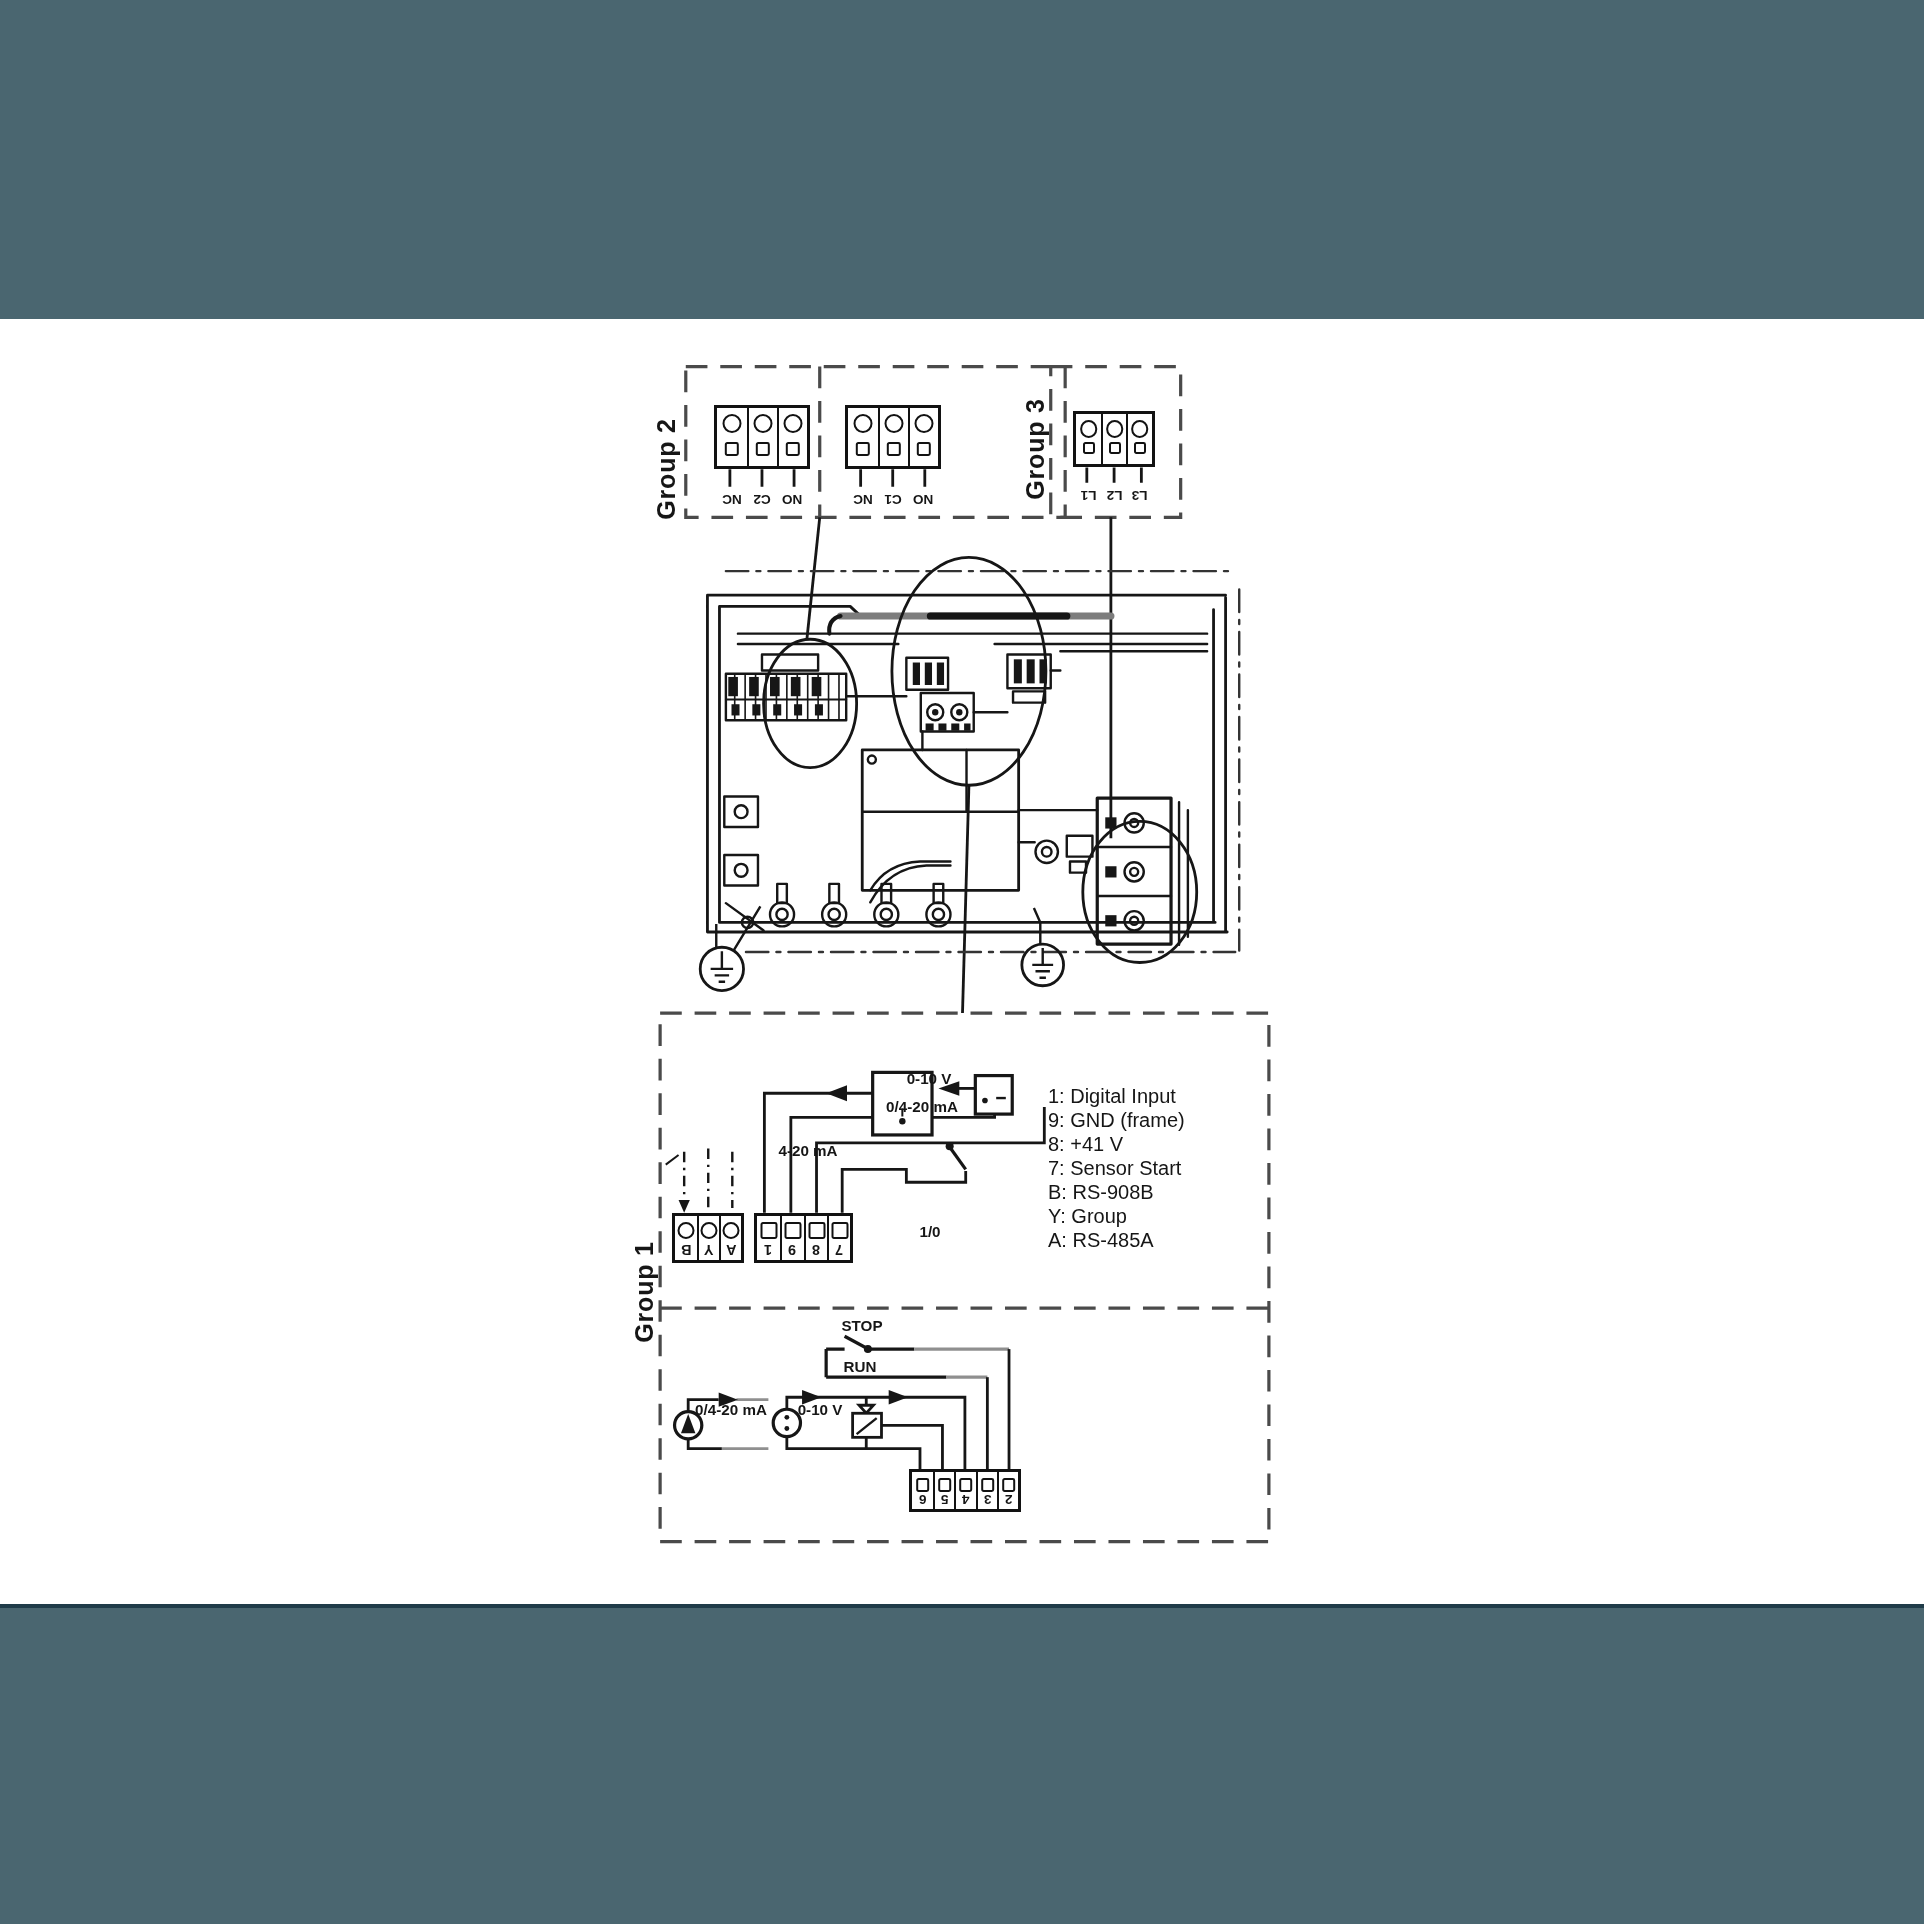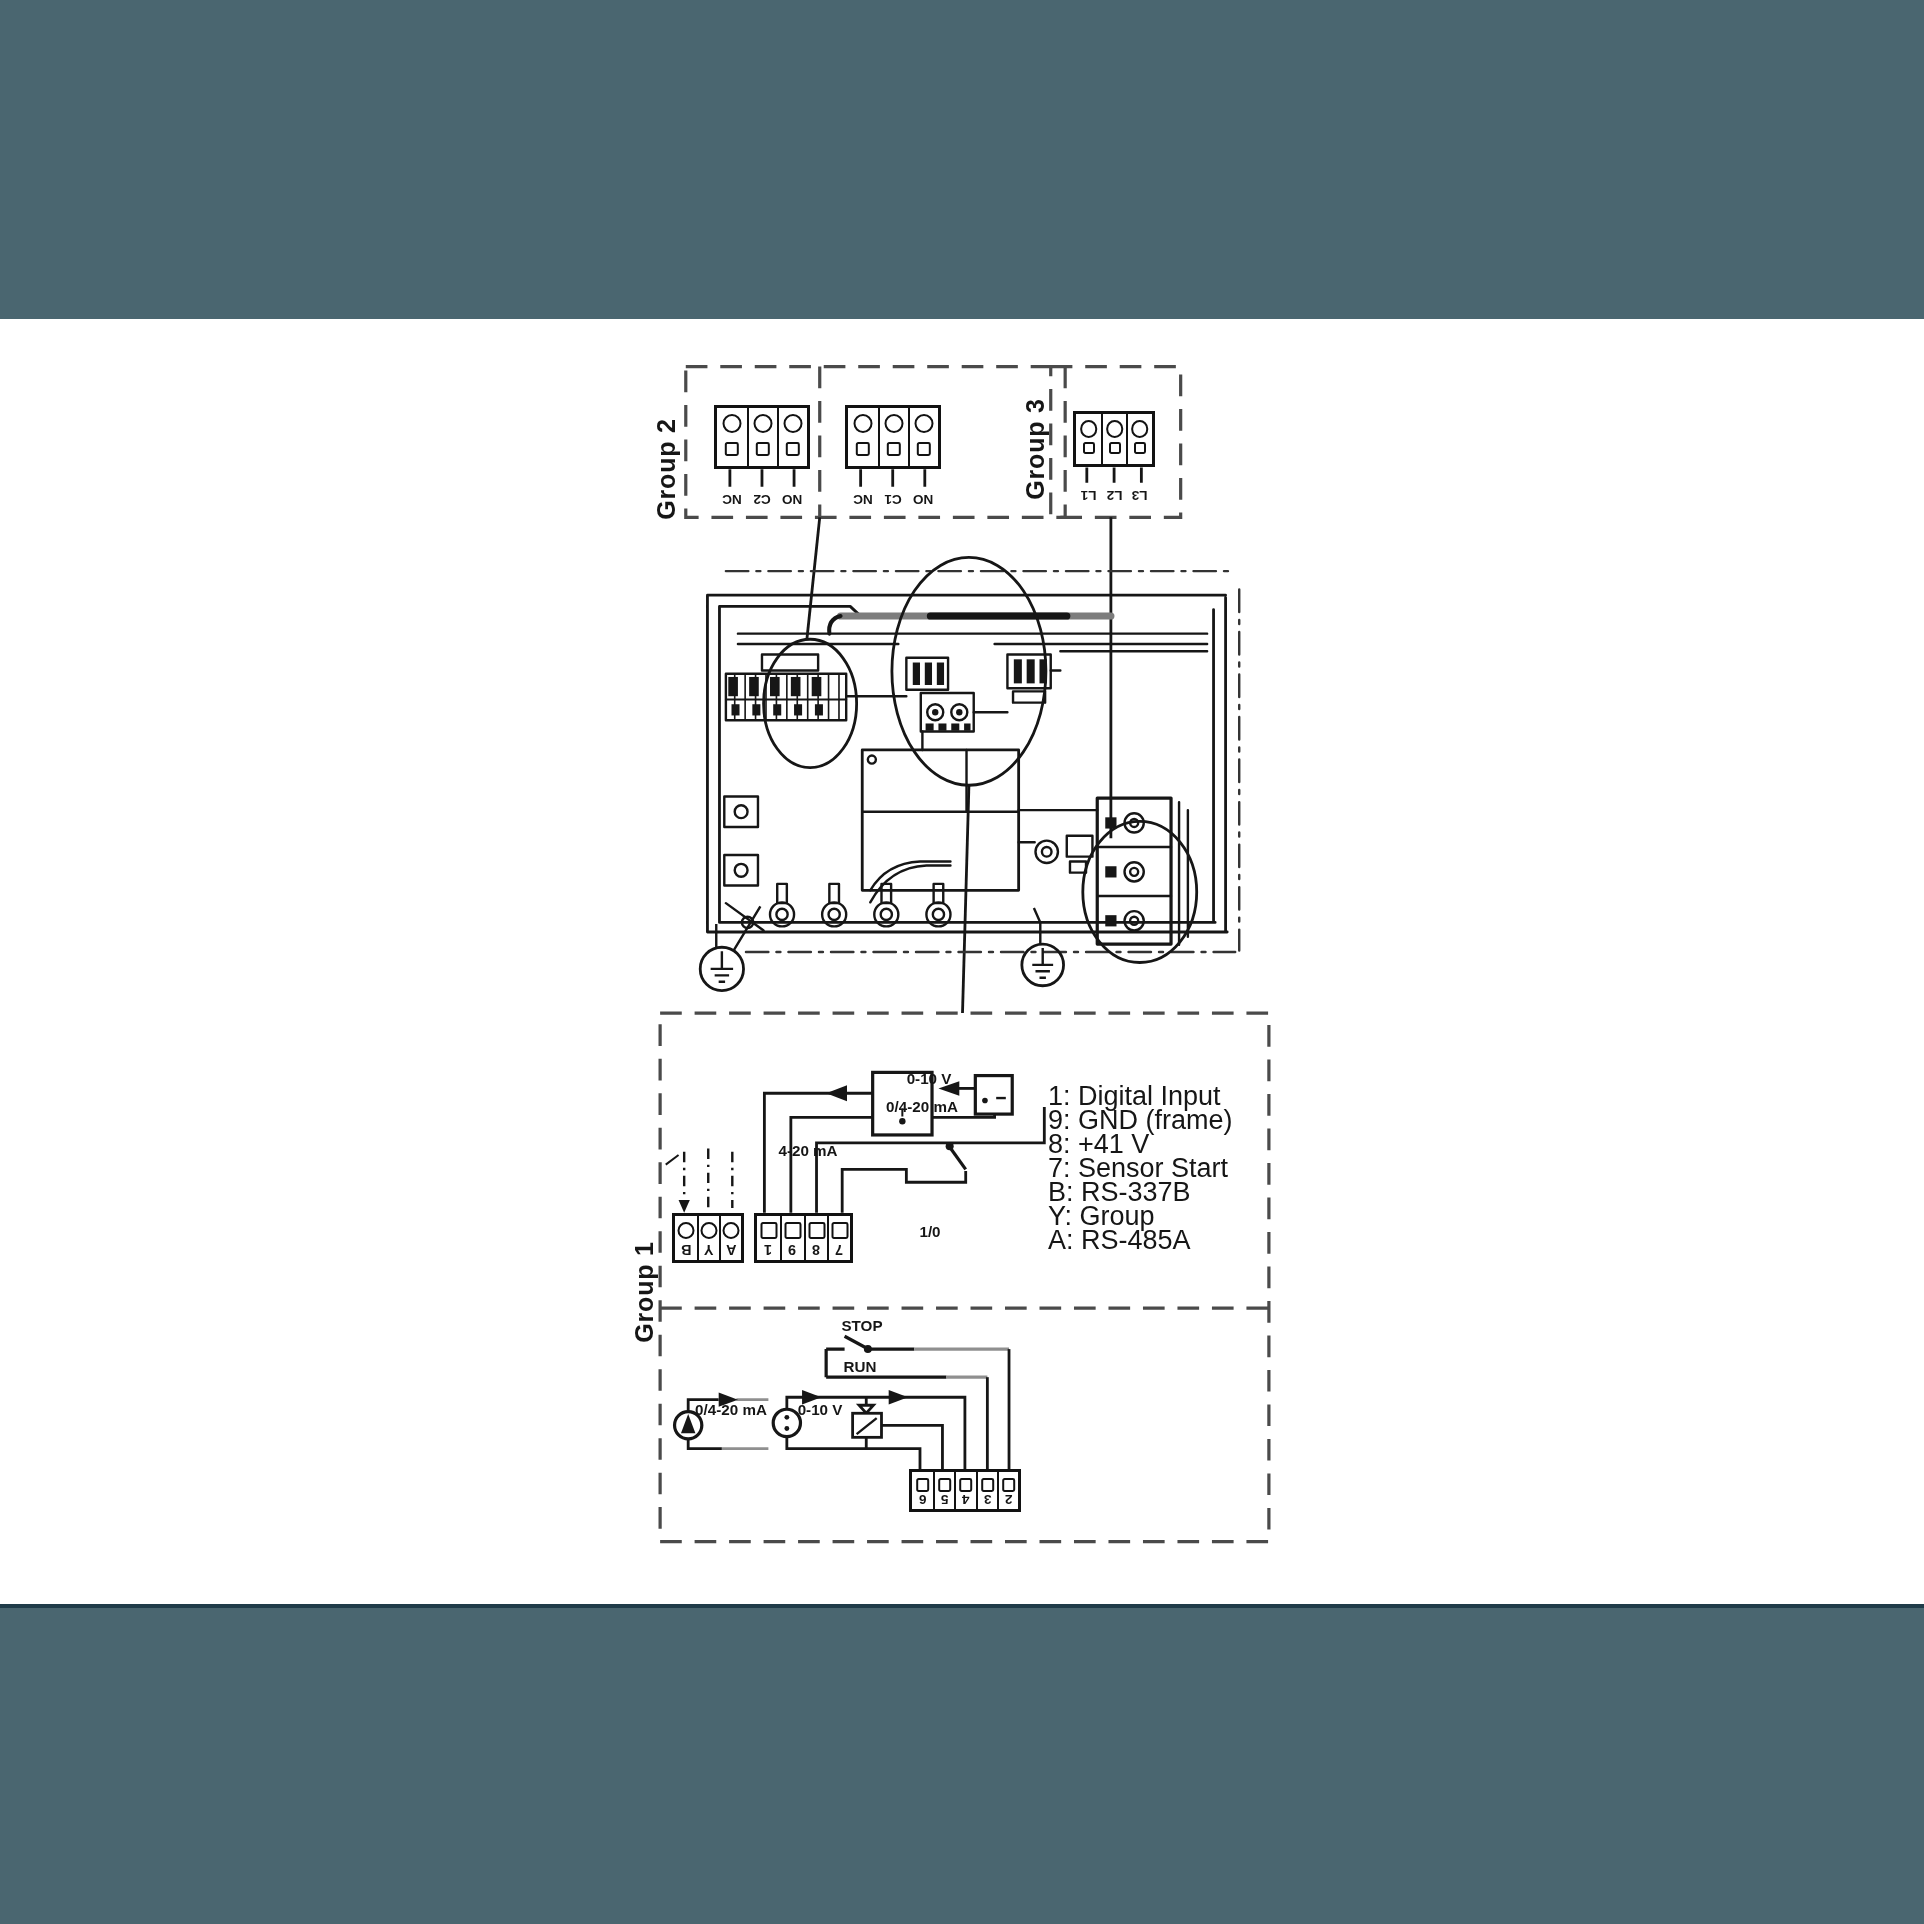--- a/index.html
+++ b/index.html
@@ -4,21 +4,21 @@
 <style>
   html,body{margin:0;padding:0;background:#fff;}
   .page{position:relative;width:1925px;height:1925px;background:#ffffff;overflow:hidden;
         font-family:"Liberation Sans",sans-serif;color:#161616;}
   .band{position:absolute;left:0;width:1925px;}
   .band-top{top:0;height:319px;}
   .band-bottom{top:1604px;height:321px;border-top:4.8px solid #203C49;box-sizing:border-box;}
   .overlay{position:absolute;left:0;top:0;}
   .group-title{position:absolute;font-size:25px;font-weight:bold;letter-spacing:0.8px;white-space:nowrap;
                transform:translate(-50%,-50%) rotate(-90deg);}
-  .legend{position:absolute;font-size:27px;line-height:24px;white-space:nowrap;}
+  .legend{position:absolute;font-size:20px;line-height:24px;white-space:nowrap;}
   .legend-lower{line-height:24px;}
   .wire-label{position:absolute;font-size:15.2px;font-weight:bold;white-space:nowrap;
               transform:translate(-50%,-50%);}
   .tblock{position:absolute;background:#fff;border:3.2px solid #121212;box-sizing:border-box;}
   .tcell{position:absolute;top:0;bottom:0;box-sizing:border-box;}
   .tcell + .tcell{border-left:2.4px solid #121212;}
   .tcircle{position:absolute;left:50%;transform:translateX(-50%);border:2.4px solid #121212;
            border-radius:50%;box-sizing:border-box;}
   .tsquare{position:absolute;left:50%;transform:translateX(-50%);border:2.4px solid #121212;
            border-radius:2.4px;box-sizing:border-box;}
@@ -253,21 +253,21 @@
   <div class="wire-label" style="left:862px;top:1325px;">STOP</div>
   <div class="wire-label" style="left:860px;top:1366px;">RUN</div>
   <div class="wire-label" style="left:731px;top:1409px;">0/4-20 mA</div>
   <div class="wire-label" style="left:820px;top:1409px;">0-10 V</div>
 
   <div class="legend" id="legend-upper" style="left:1048px;top:1084px;">
       <div>1: Digital Input</div>
       <div>9: GND (frame)</div>
       <div>8: +41 V</div>
       <div>7: Sensor Start</div>
-      <div>B: RS-337B</div>
+      <div>B: RS-908B</div>
       <div>Y: Group</div>
       <div>A: RS-485A</div>
     </div>
 
   <div id="blocks">
       <div class="tblock" style="left: 714px; top: 405px; width: 96px; height: 64px;">
         <div class="tcell" style="left: 0px; width: 30px;">
           <div class="tcircle" style="top: 6.4px; width: 19px; height: 19px;"></div>
           <div class="tsquare" style="top: 34px; width: 14.4px; height: 14.4px;"></div>
         </div>

